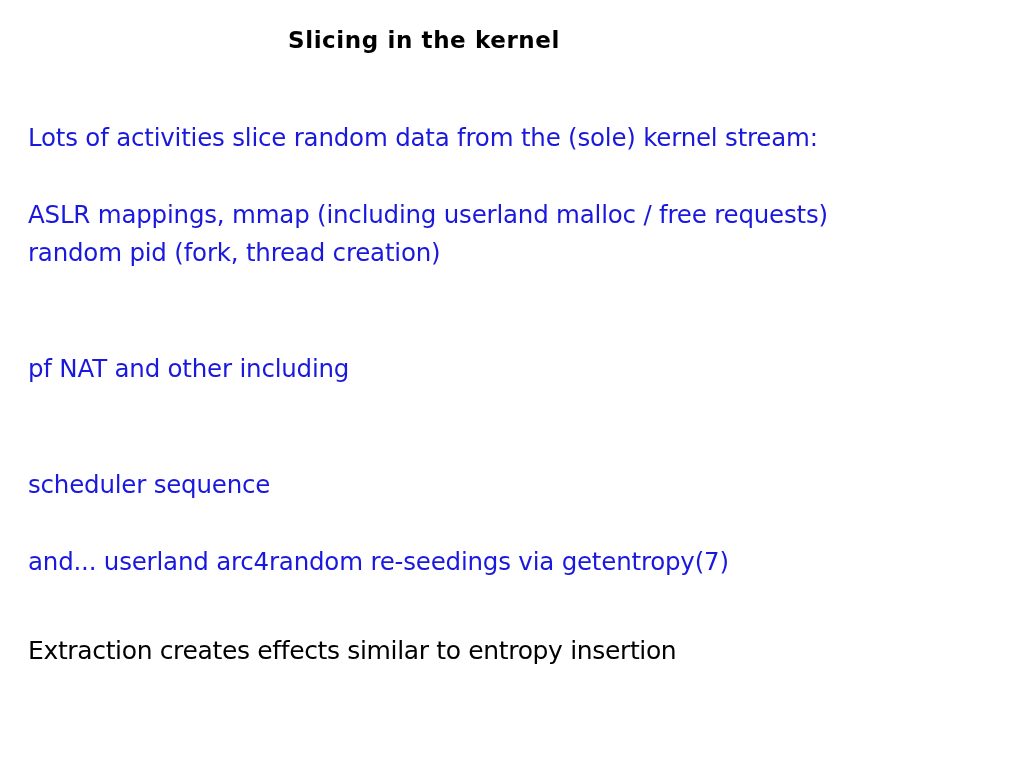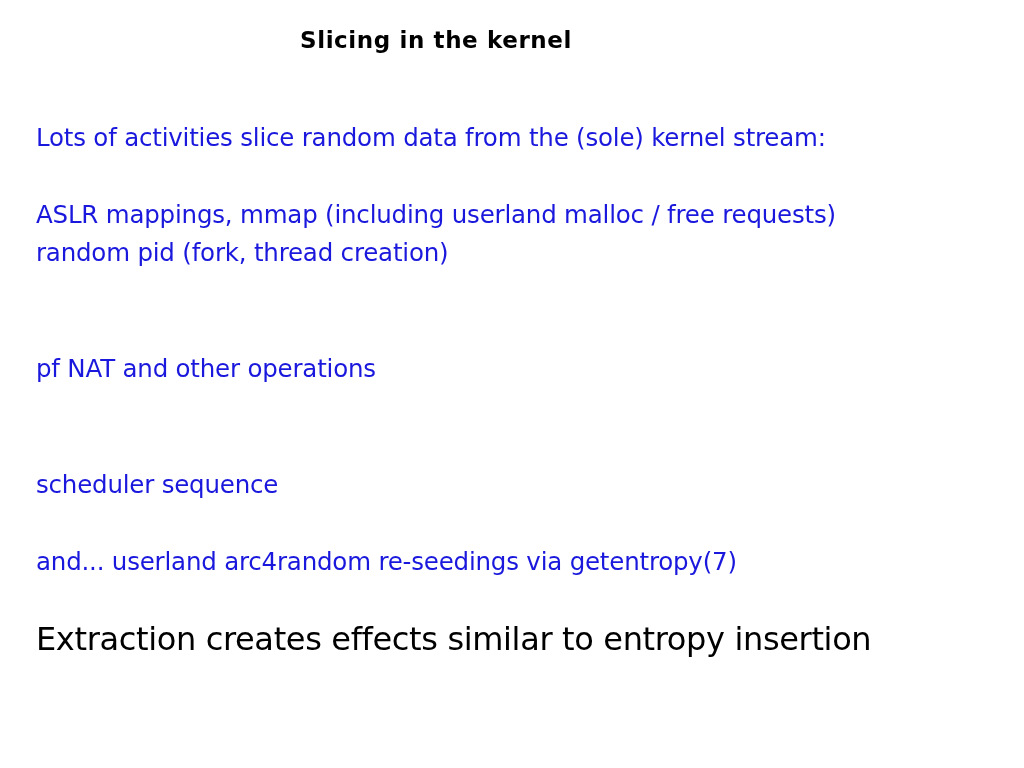--- a/index.html
+++ b/index.html
@@ -30,44 +30,44 @@
     left: 0;
     top: 27px;
     width: 848px;
     text-align: center;
     font-family: "DejaVu Sans", sans-serif;
     font-weight: bold;
     font-size: 23px;
     letter-spacing: 0.6px;
     color: #000000;
     white-space: nowrap;
-    margin-left: 12px;
   }
 
   
   .body-block {
     position: absolute;
-    left: 36px;
+    left: 28px;
     top: 119px;
     width: 968px;
   }
 
   .para {
     font-family: "DejaVu Sans", sans-serif;
     font-size: 24.5px;
     line-height: 38px;
     color: #1a18dd;
     white-space: nowrap;
     letter-spacing: -0.2px;
   }
 
   .para.black {
     color: #000000;
-    font-size: 32px;
+    font-size: 25px;
     letter-spacing: -0.35px;
+    margin-top: 12px;
   }
 
   
   .gap-lg { height: 39px; }
   .gap-md { height: 39px; }
 
   .para-line { display: block; }
 </style>
 </head>
 <body>
@@ -85,21 +85,21 @@
 
     <div class="para">
       <span class="para-line">ASLR mappings, mmap (including userland malloc / free requests)</span>
       <span class="para-line">random pid (fork, thread creation)</span>
     </div>
     <div class="gap-lg"></div>
 
     <div class="gap-lg"></div>
 
     <div class="para">
-      <span class="para-line">pf NAT and other operations</span>
+      <span class="para-line">pf NAT and other including</span>
     </div>
     <div class="gap-lg"></div>
 
     <div class="gap-lg"></div>
 
     <div class="para">
       <span class="para-line">scheduler sequence</span>
     </div>
     <div class="gap-lg"></div>
 

